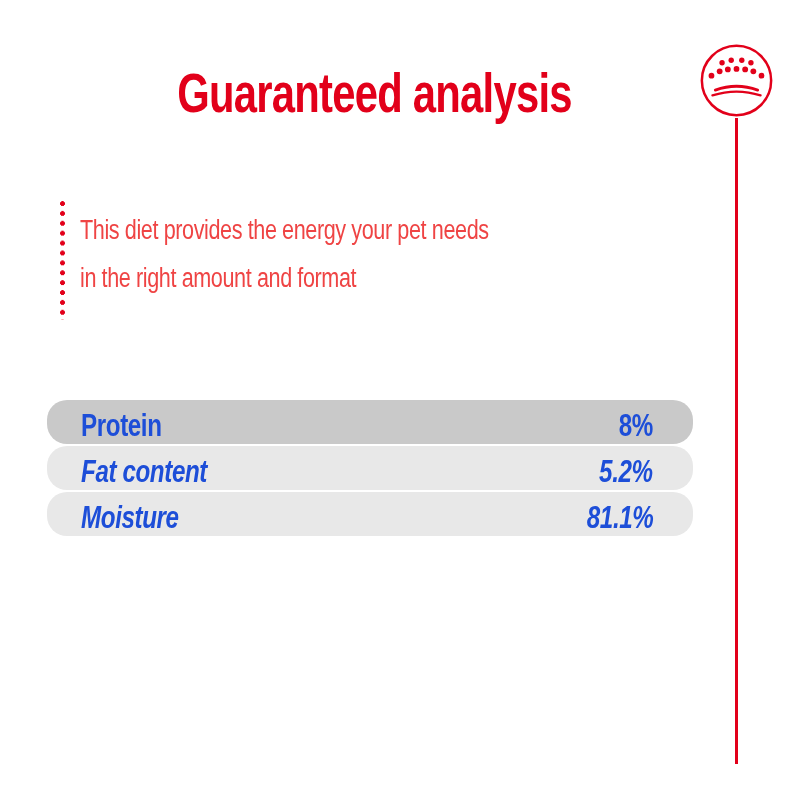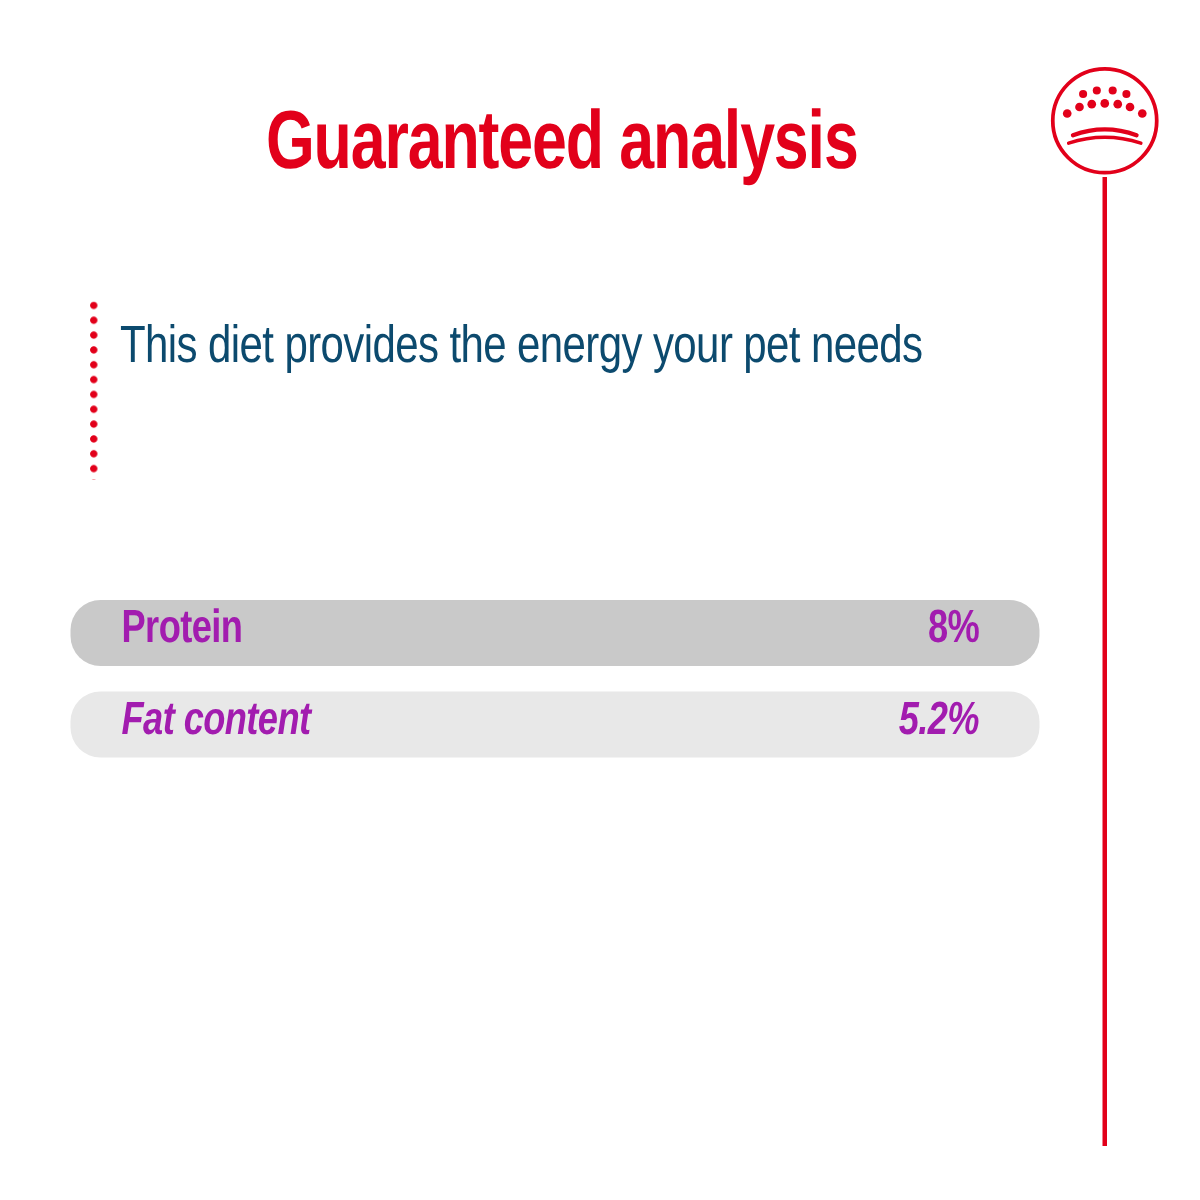--- a/index.html
+++ b/index.html
@@ -58,22 +58,22 @@
     width: 5px;
     height: 119px;
     background-image: radial-gradient(circle at 2.5px 2.6px, #e2001a 2.15px, rgba(226,0,26,0) 2.7px);
     background-size: 5px 9.9px;
     background-repeat: repeat-y;
   }
   .intro {
     position: absolute;
     left: 80px;
     top: 206px;
-    color: #0c4a6e;
-    font-size: 35px;
+    color: #ef4444;
+    font-size: 27px;
     font-weight: 400;
     line-height: 48px;
     white-space: nowrap;
   }
   .intro .line { height: 48px; }
   .intro .condense {
     display: inline-block;
     transform: scaleX(0.80);
     transform-origin: 0 50%;
     letter-spacing: -0.5px;
@@ -83,27 +83,27 @@
   .table {
     position: absolute;
     left: 47px;
     top: 400px;
     width: 646px;
   }
   .row {
     box-sizing: border-box;
     width: 646px;
     height: 44px;
-    margin-bottom: 17px;
+    margin-bottom: 2px;
     border-radius: 20px;
     display: flex;
-    align-items: flex-start;
+    align-items: flex-end;
     justify-content: space-between;
     padding: 0 40px 0 34px;
-    color: #a21caf;
+    color: #1d4ed8;
     font-size: 31px;
     font-weight: bold;
     white-space: nowrap;
   }
   .row.dark  { background: #c9c9c9; }
   .row.light { background: #e8e8e8; font-style: italic; }
   .row .label {
     display: inline-block;
     transform: scaleX(0.78);
     transform-origin: 0 50%;
@@ -148,26 +148,33 @@
   </div>
 
   <div class="accent-line"></div>
 
   <div class="intro-dots"></div>
 
   <div class="intro">
     <div class="line">
       <span class="condense">This diet provides the energy your pet needs</span>
     </div>
+    <div class="line">
+      <span class="condense">in the right amount and format</span>
+    </div>
   </div>
 
   <div class="table">
     <div class="row dark">
       <span class="label">Protein</span>
       <span class="value">8%</span>
     </div>
     <div class="row light">
       <span class="label">Fat content</span>
       <span class="value">5.2%</span>
     </div>
+    <div class="row light">
+      <span class="label">Moisture</span>
+      <span class="value">81.1%</span>
+    </div>
   </div>
 
 </div>
 
 </body></html>

